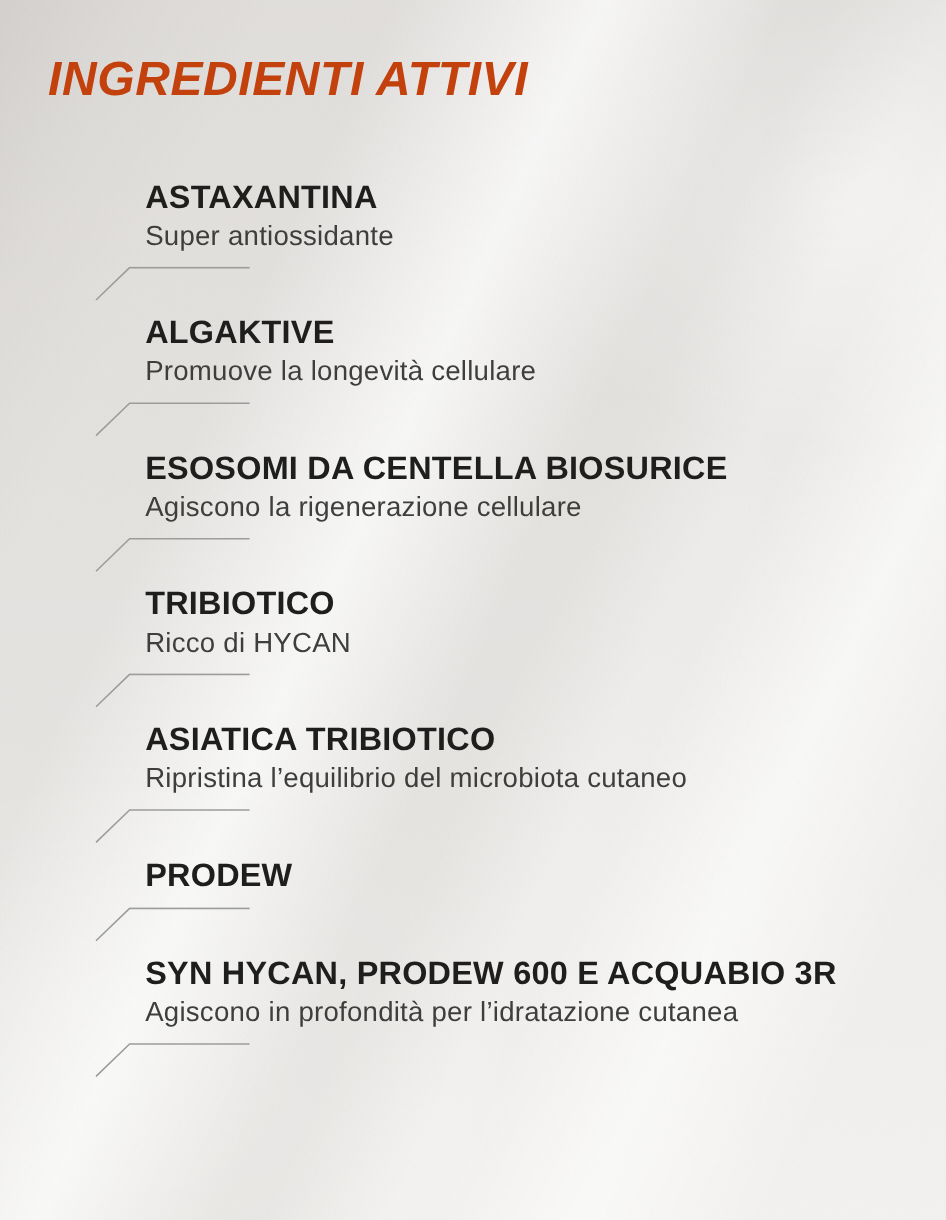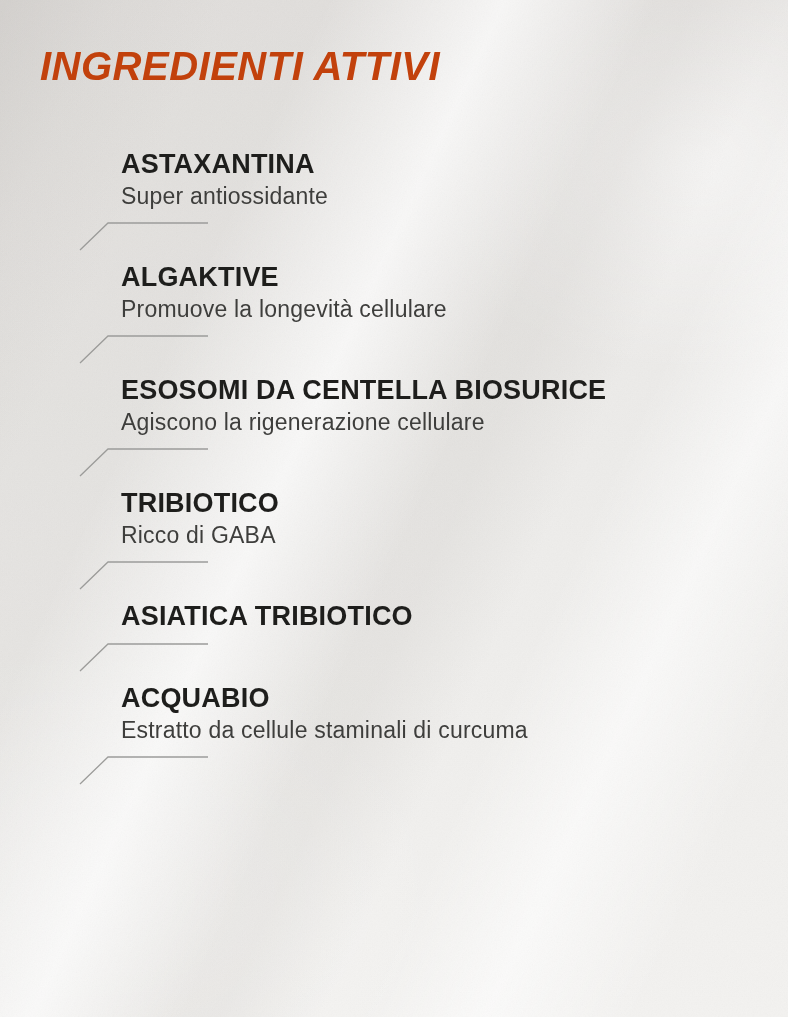--- a/index.html
+++ b/index.html
@@ -118,35 +118,42 @@
   <div class="ingredient-item">
     <div class="ingredient-name">ESOSOMI DA CENTELLA BIOSURICE</div>
     <div class="ingredient-desc">Agiscono la rigenerazione cellulare</div>
     <svg class="divider" viewBox="0 0 130 29" preserveAspectRatio="none" aria-hidden="true">
       <polyline points="1,28 29,1 129,1" fill="none" stroke="#9c9c9a" stroke-width="1.3"></polyline>
     </svg>
   </div>
 
   <div class="ingredient-item">
     <div class="ingredient-name">TRIBIOTICO</div>
-    <div class="ingredient-desc">Ricco di GABA</div>
+    <div class="ingredient-desc">Ricco di HYCAN</div>
     <svg class="divider" viewBox="0 0 130 29" preserveAspectRatio="none" aria-hidden="true">
       <polyline points="1,28 29,1 129,1" fill="none" stroke="#9c9c9a" stroke-width="1.3"></polyline>
     </svg>
   </div>
 
   <div class="ingredient-item">
     <div class="ingredient-name">ASIATICA TRIBIOTICO</div>
+    <div class="ingredient-desc">Ripristina l’equilibrio del microbiota cutaneo</div>
     <svg class="divider" viewBox="0 0 130 29" preserveAspectRatio="none" aria-hidden="true">
       <polyline points="1,28 29,1 129,1" fill="none" stroke="#9c9c9a" stroke-width="1.3"></polyline>
     </svg>
   </div>
 
   <div class="ingredient-item">
-    <div class="ingredient-name">ACQUABIO</div>
-    <div class="ingredient-desc">Estratto da cellule staminali di curcuma</div>
+    <div class="ingredient-name">PRODEW</div>
     <svg class="divider" viewBox="0 0 130 29" preserveAspectRatio="none" aria-hidden="true">
       <polyline points="1,28 29,1 129,1" fill="none" stroke="#9c9c9a" stroke-width="1.3"></polyline>
     </svg>
   </div>
 
+  <div class="ingredient-item">
+    <div class="ingredient-name">SYN HYCAN, PRODEW 600 E ACQUABIO 3R</div>
+    <div class="ingredient-desc">Agiscono in profondità per l’idratazione cutanea</div>
+    <svg class="divider" viewBox="0 0 130 29" preserveAspectRatio="none" aria-hidden="true">
+      <polyline points="1,28 29,1 129,1" fill="none" stroke="#9c9c9a" stroke-width="1.3"></polyline>
+    </svg>
+  </div>
 </div>
 </div>
 
 </body></html>

